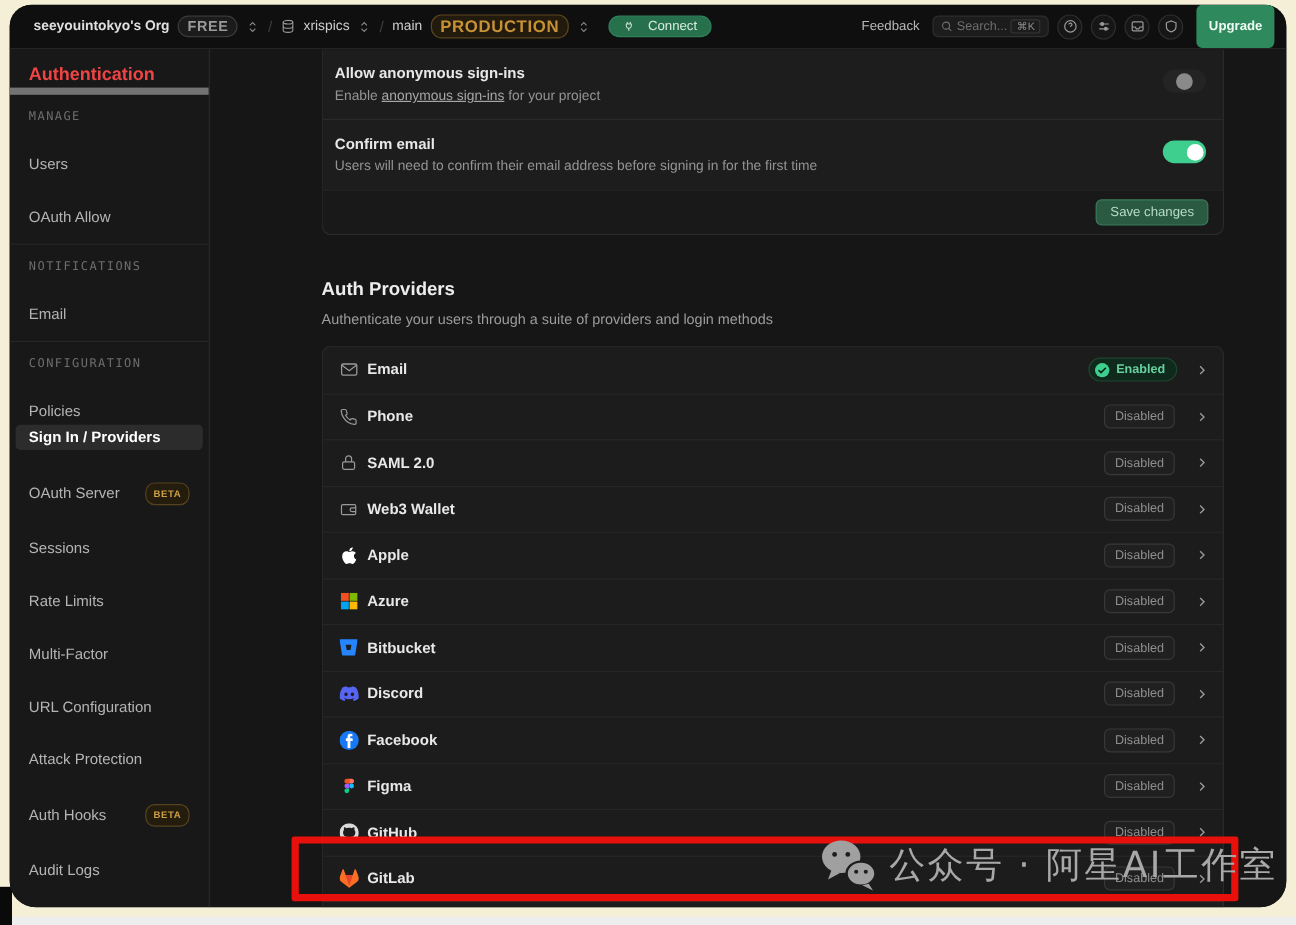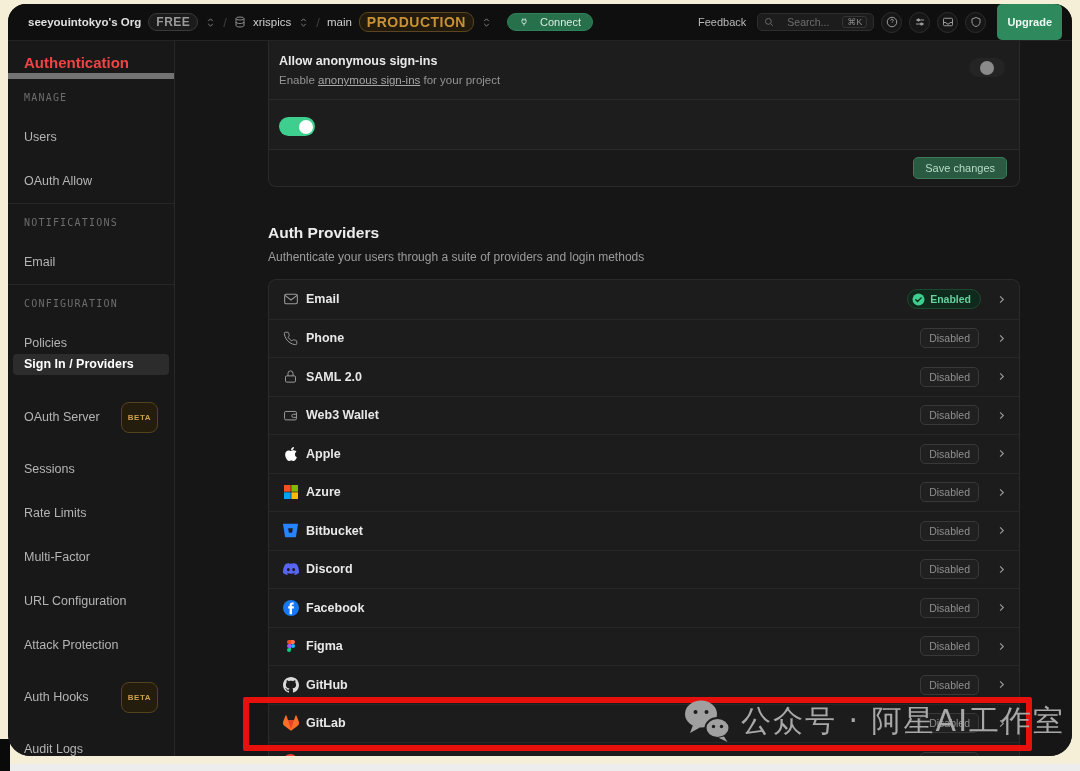--- a/index.html
+++ b/index.html
@@ -35,21 +35,21 @@
     border:1px solid #3a3a3a; border-radius:9px; padding:1px 7px; background:#1b1b1b; }
   .tb-chev { color:#8a8a8a; }
   .tb-slash { color:#3d3d3d; font-size:13px; }
   .tb-ic { color:#9a9a9a; }
   .pill-prod { font-size:14px; font-weight:700; letter-spacing:.5px; color:#c79236;
     border:1px solid #5a4520; border-radius:9px; padding:1px 7px; background:#221a0c; }
   .btn-connect { display:flex; align-items:center; gap:11px; background:#26704c; color:#d9ece1;
     border:1px solid #2f815a; border-radius:11px; padding:2px 11px; font-size:11px; margin-left:8px; }
   .tb-spacer { flex:1; }
   .tb-feedback { color:#b9b9b9; font-size:11px; margin-right:4px; }
-  .tb-search { display:flex; align-items:center; gap:13px; background:#1c1c1c; border:1px solid #2e2e2e;
+  .tb-search { display:flex; align-items:center; gap:3px; background:#1c1c1c; border:1px solid #2e2e2e;
     border-radius:5px; padding:2px 6px; color:#6e6e6e; font-size:10.5px; min-width:86px; }
   .tb-kbd { border:1px solid #343434; border-radius:3px; font-size:9px; padding:0 4px; color:#8a8a8a; }
   .tb-round { width:21px; height:21px; border:1px solid #2e2e2e; border-radius:50%;
     display:flex; align-items:center; justify-content:center; color:#9a9a9a; background:#161616; }
   .btn-upgrade { background:#2e8a5c; color:#f0faf4; border-radius:5px; padding:12px 10px;
     font-size:11px; font-weight:600; margin-left:4px; }
 
   
   .bodyrow { flex:1; display:flex; min-height:0; }
 
@@ -57,21 +57,21 @@
   .sidebar { width:167px; flex:0 0 auto; background:#181818; border-right:1px solid #282828;
     font-size:12.5px; color:#b4b4b4; overflow:hidden; }
   .sb-title { font-size:15px; font-weight:700; color:#ef4444; padding:13px 16px 2px; border-bottom:6px solid #737373; }
   .sb-section { padding-top:13px; padding-bottom:12px; border-bottom:1px solid #262626; }
   .sb-section.last { border-bottom:none; }
   .sb-label { font-family:"DejaVu Sans Mono", monospace; font-size:10px; letter-spacing:1.2px;
     color:#6d6d6d; padding:0 16px; margin-bottom:8px; }
   .snav { padding:2.5px 16px; line-height:15px; color:#b4b4b4; display:flex; align-items:center; cursor:pointer;margin-top:24px; }
   .snav.active { background:#2c2c2c; color:#fff; font-weight:700; margin:1px 5px; padding:3px 11px; border-radius:4px; }
   .beta { margin-left:auto; font-size:8px; font-weight:700; letter-spacing:.5px; color:#cf9f46;
-    border:1px solid #55431f; background:#241d0e; border-radius:8px; padding:7px 6px; }
+    border:1px solid #55431f; background:#241d0e; border-radius:8px; padding:1px 6px; }
 
   
   .main { flex:1; position:relative; background:#161616; overflow:hidden; }
   .content { position:absolute; left:93px; top:0; width:752px; }
 
   .card1 { background:#1d1d1d; border:1px solid #2a2a2a; border-top:none; border-radius:0 0 8px 8px; }
   .set-row { display:flex; align-items:flex-start; padding:13px 14px 13px 10px; }
   .set-row + .set-row { border-top:1px solid #2a2a2a; }
   .set-text { flex:1; }
   .set-title { font-size:12.5px; font-weight:600; color:#e8e8e8; }
@@ -271,20 +271,24 @@
               <div class="set-title">Allow anonymous sign-ins</div>
               <div class="set-desc">
                 <span>Enable </span><span class="lnk">anonymous sign-ins</span><span> for your project</span>
               </div>
             </div>
             <div class="toggle off">
                 <span class="knob"></span>
               </div>
           </div>
           <div class="set-row">
+            <div class="set-text">
+              <div class="set-title">Confirm email</div>
+              <div class="set-desc">Users will need to confirm their email address before signing in for the first time</div>
+            </div>
             <div class="toggle on">
                 <span class="knob"></span>
               </div>
           </div>
           <div class="card1-footer">
             <button class="btn-save">Save changes</button>
           </div>
         </div>
 
         <div class="sec-head">

